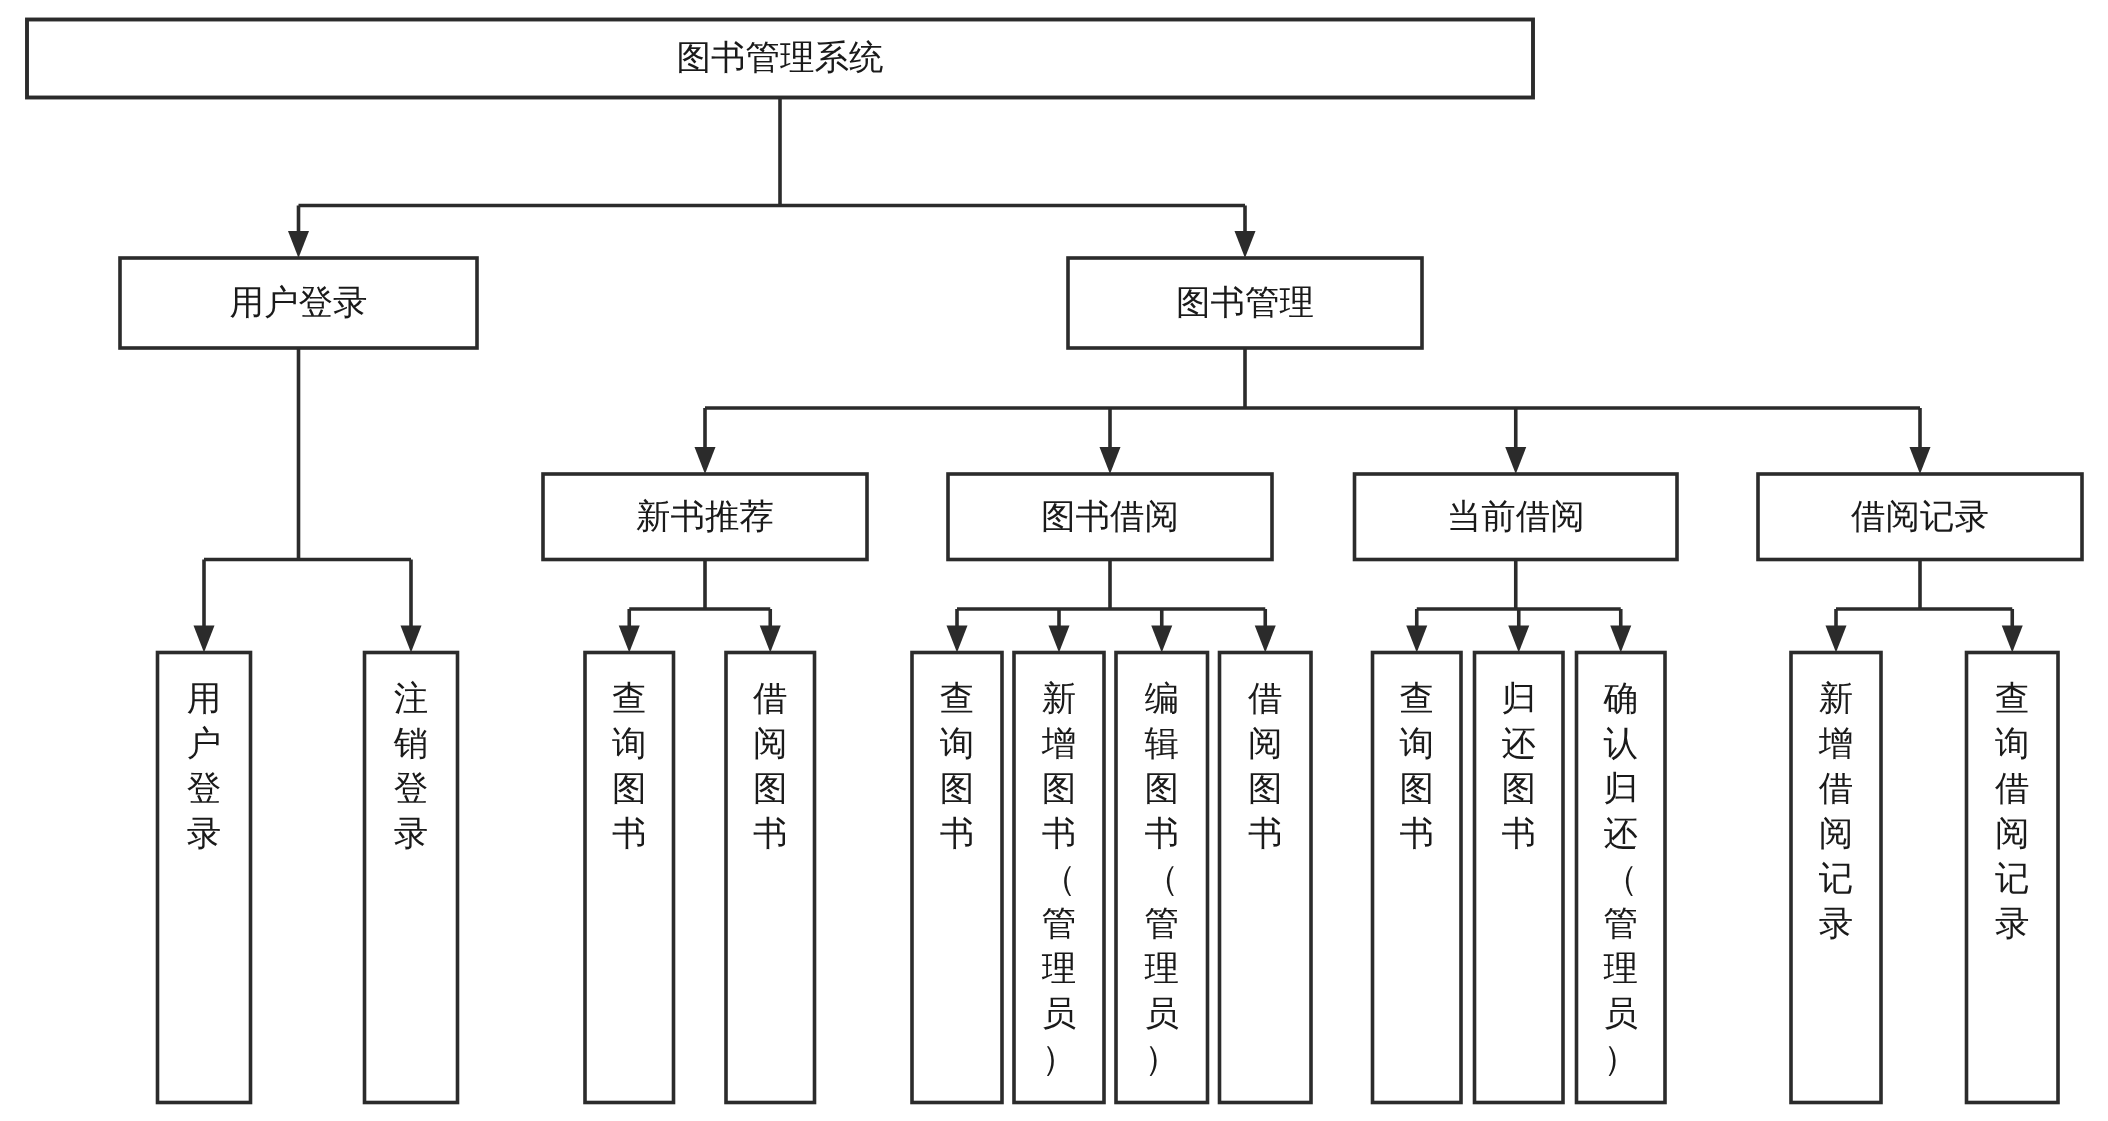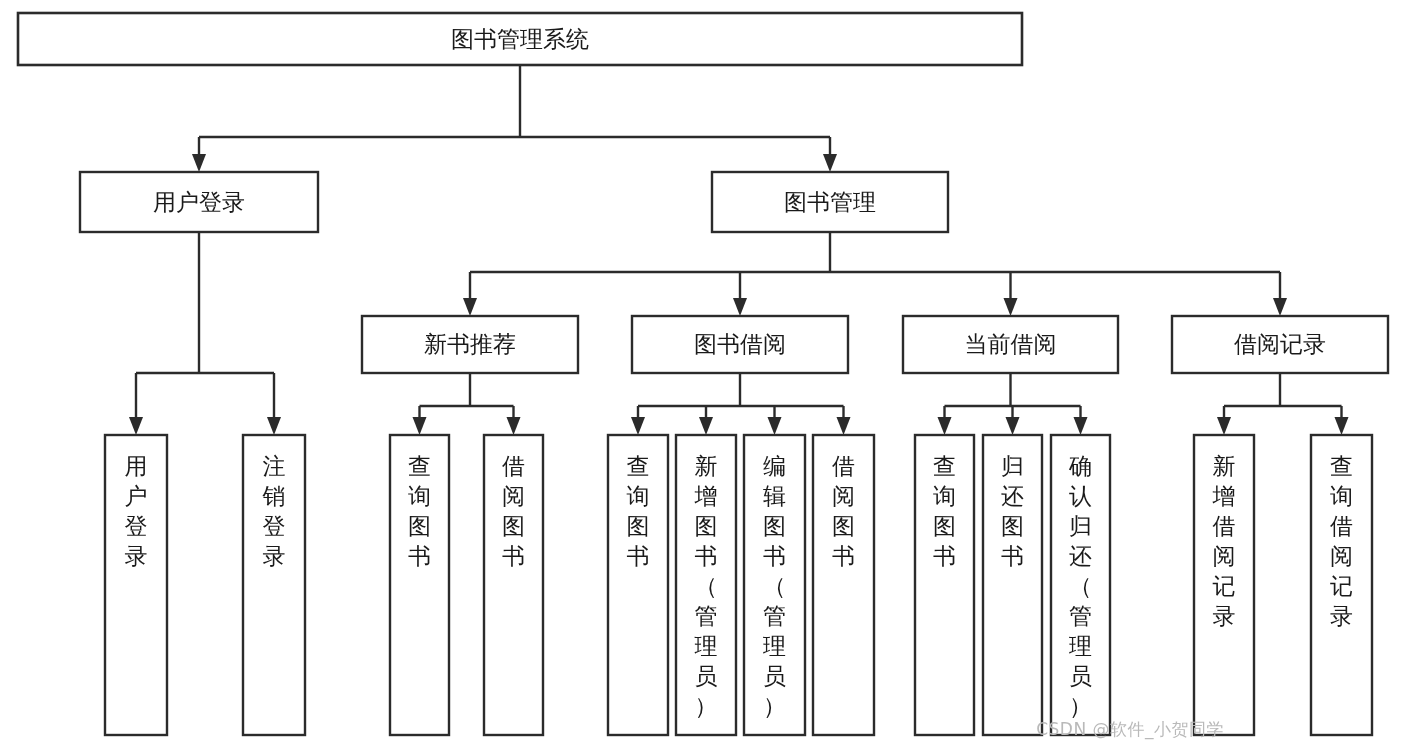--- a/index.html
+++ b/index.html
@@ -221,14 +221,13 @@
         <g>
           <rect x="1194" y="435" width="60" height="300" class="node-rect"></rect>
           <text x="1224" y="467" class="node-label label-v"><tspan x="1224" dy="0">新</tspan><tspan x="1224" dy="30">增</tspan><tspan x="1224" dy="30">借</tspan><tspan x="1224" dy="30">阅</tspan><tspan x="1224" dy="30">记</tspan><tspan x="1224" dy="30">录</tspan></text>
         </g>
         <g>
           <rect x="1311" y="435" width="61" height="300" class="node-rect"></rect>
           <text x="1341.5" y="467" class="node-label label-v"><tspan x="1341.5" dy="0">查</tspan><tspan x="1341.5" dy="30">询</tspan><tspan x="1341.5" dy="30">借</tspan><tspan x="1341.5" dy="30">阅</tspan><tspan x="1341.5" dy="30">记</tspan><tspan x="1341.5" dy="30">录</tspan></text>
         </g>
       </g>
   </svg>
-  <div class="watermark">CSDN @软件_小贺同学</div>
 </div>
 
 </body></html>

